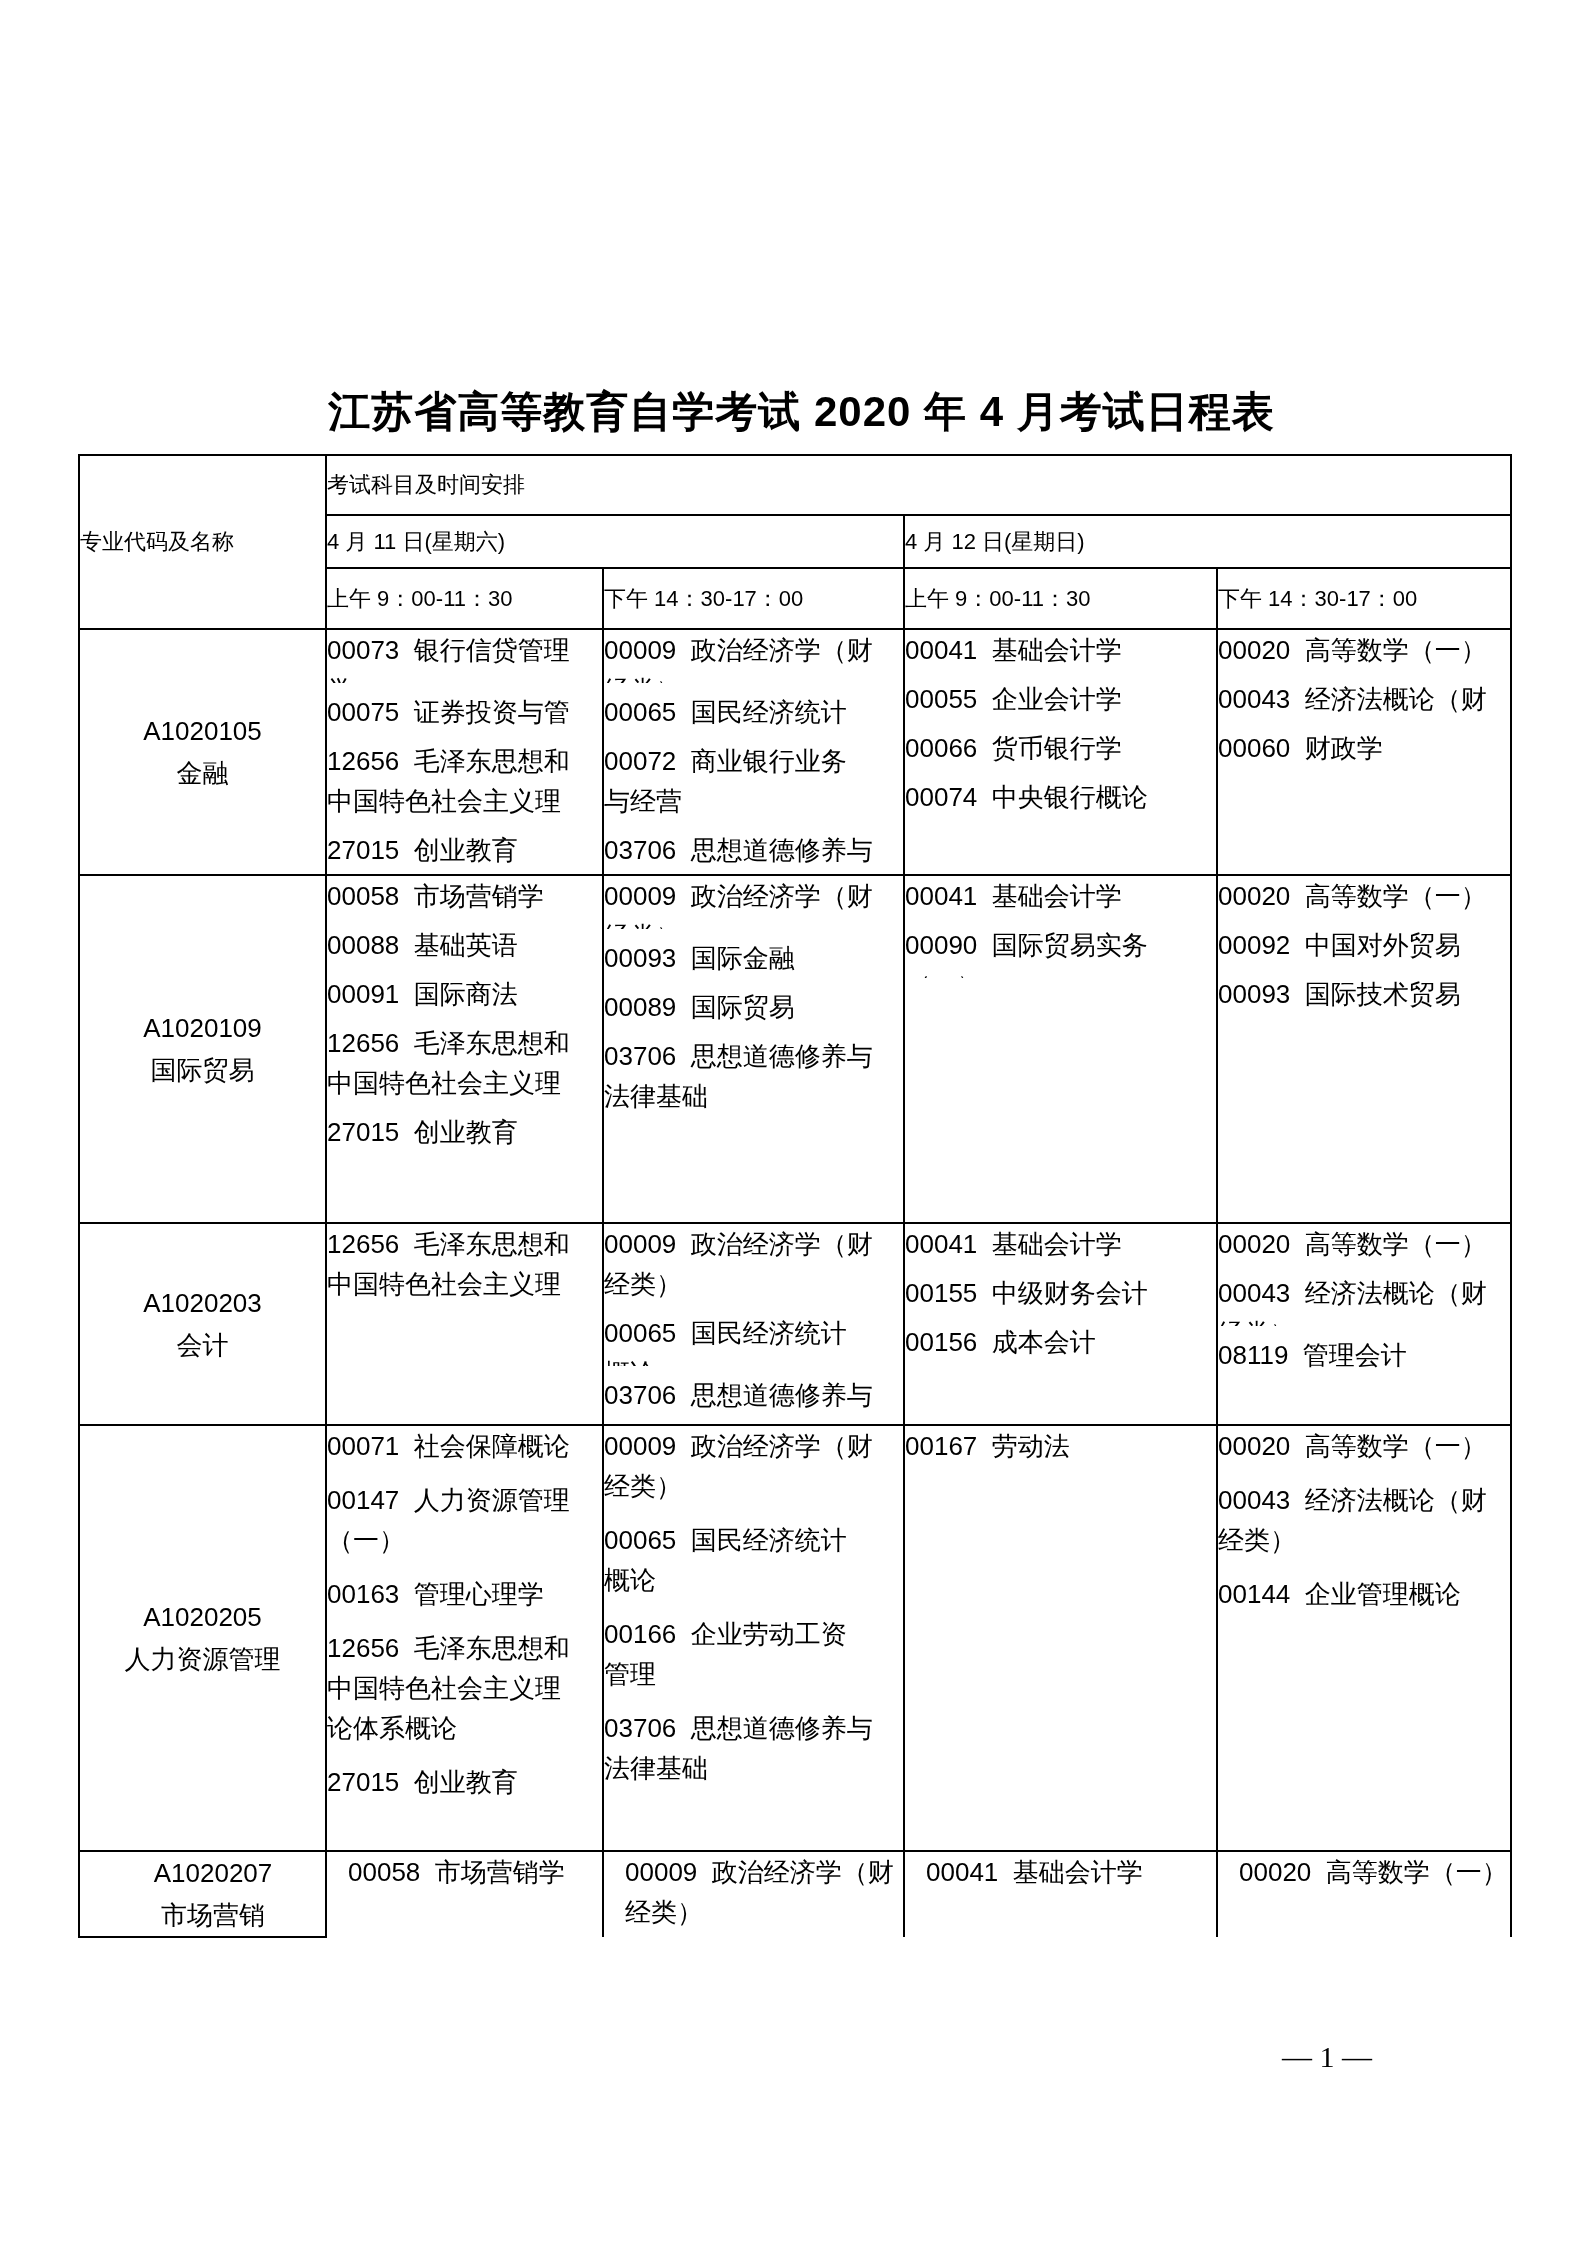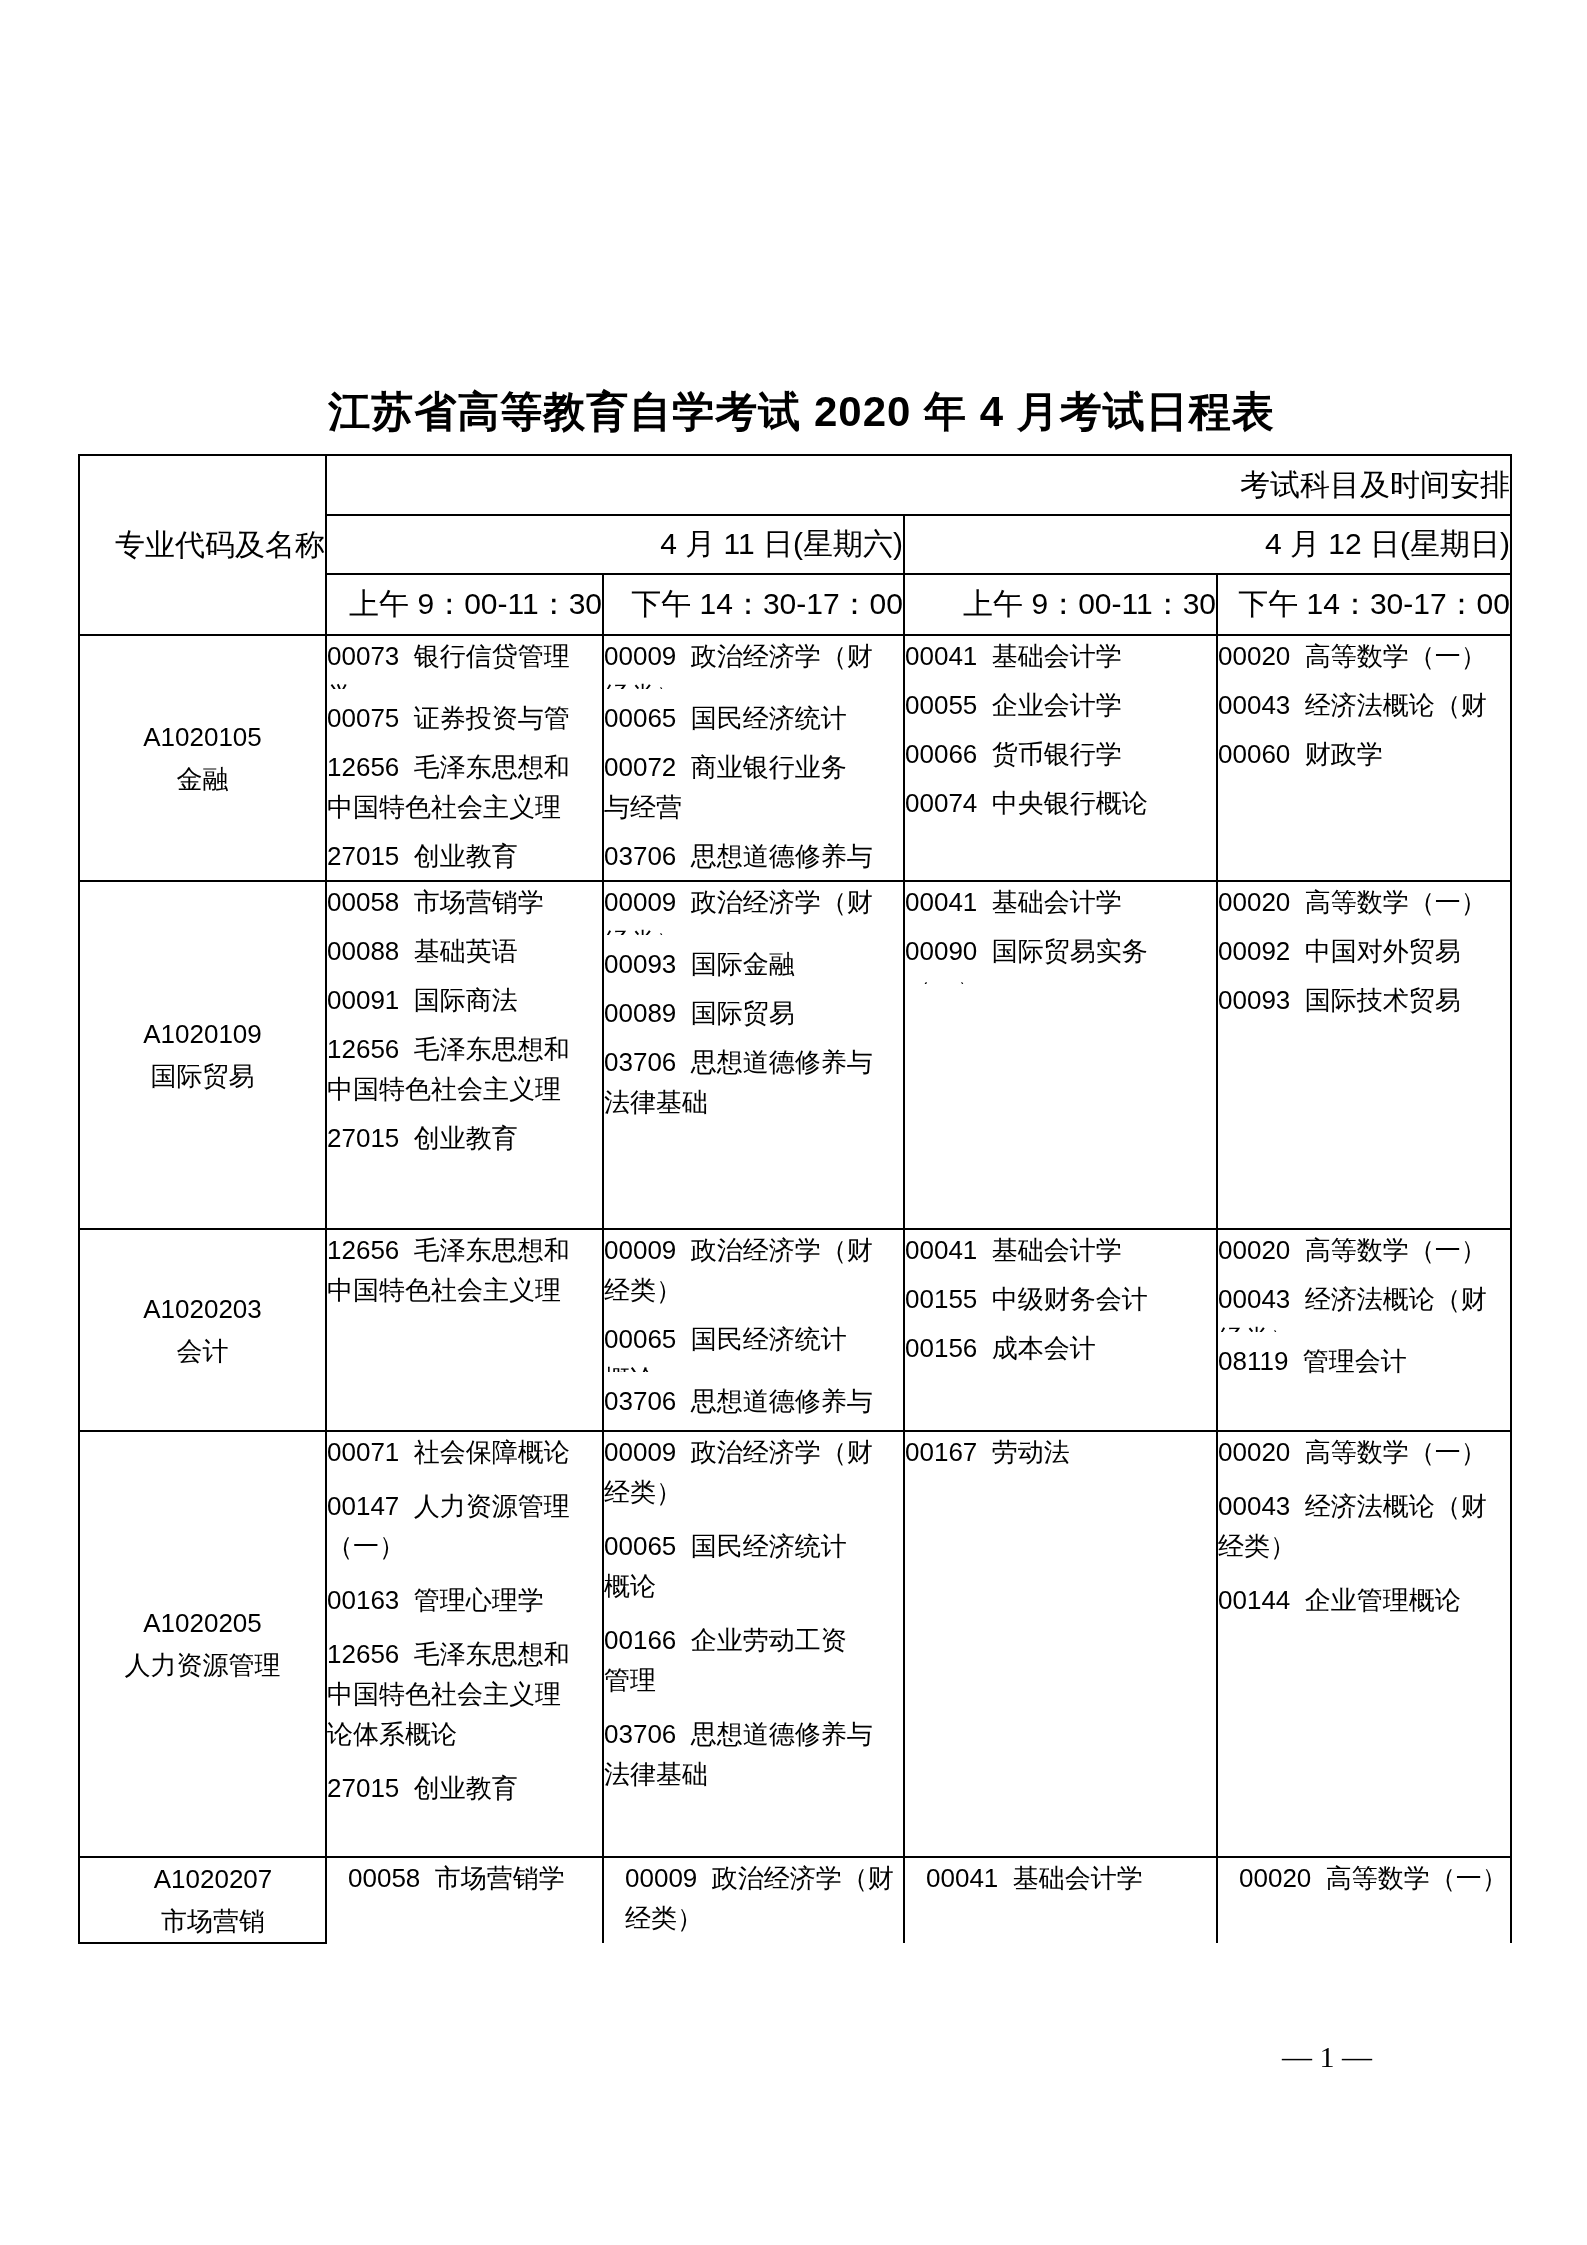--- a/index.html
+++ b/index.html
@@ -19,25 +19,25 @@
   table.sched {
     position: absolute; left: 78px; top: 454px; width: 1432px;
     border-collapse: collapse; table-layout: fixed;
   }
   table.sched th, table.sched td {
     border: 2px solid #000;
     padding: 0;
     font-weight: normal;
   }
   thead th {
-    font-size: 30px; text-align: right; vertical-align: middle;
+    font-size: 22px; text-align: left; vertical-align: middle;
     white-space: pre;
   }
   tr.h0 { height: 60px; }
-  tr.h1 { height: 59px; }
+  tr.h1 { height: 53px; }
   tr.h2 { height: 61px; margin-top: 28px; }
   tr.r0 { height: 246px; }
   tr.r1 { height: 348px; }
   tr.r2 { height: 202px; }
   tr.r3 { height: 426px; }
   tr.r4 { height: 84px; }
   td.major {
     text-align: center; vertical-align: middle;
     font-size: 27px;
   }

